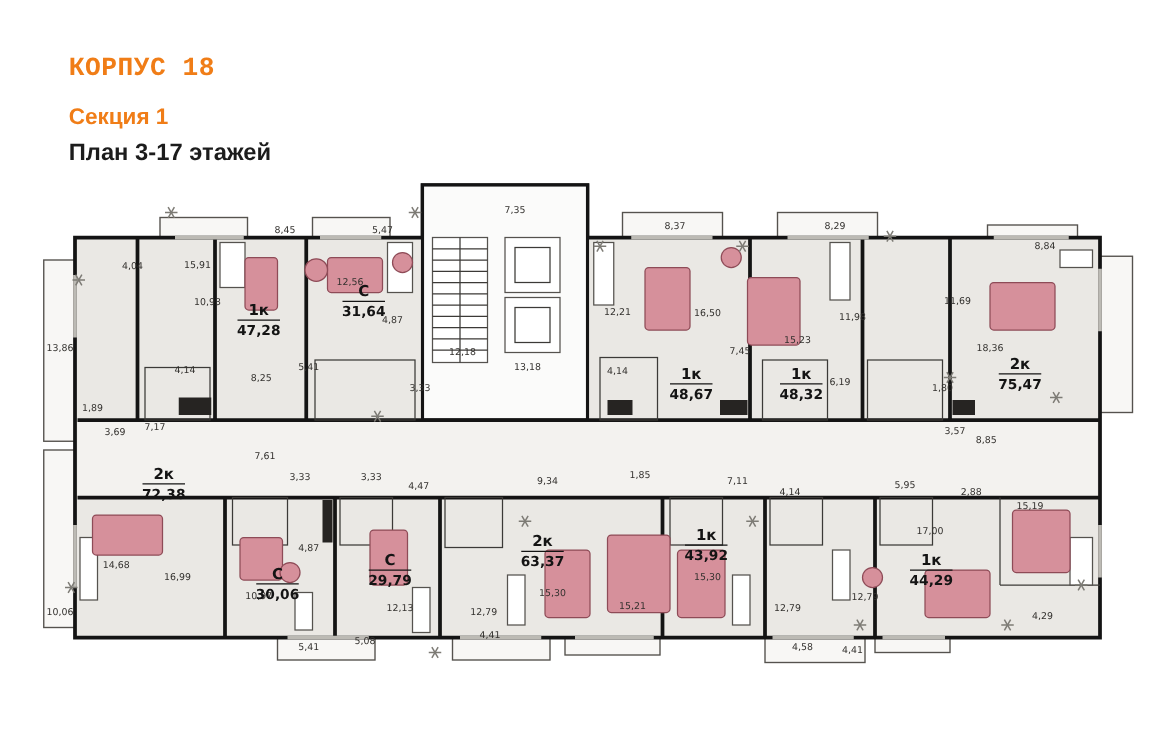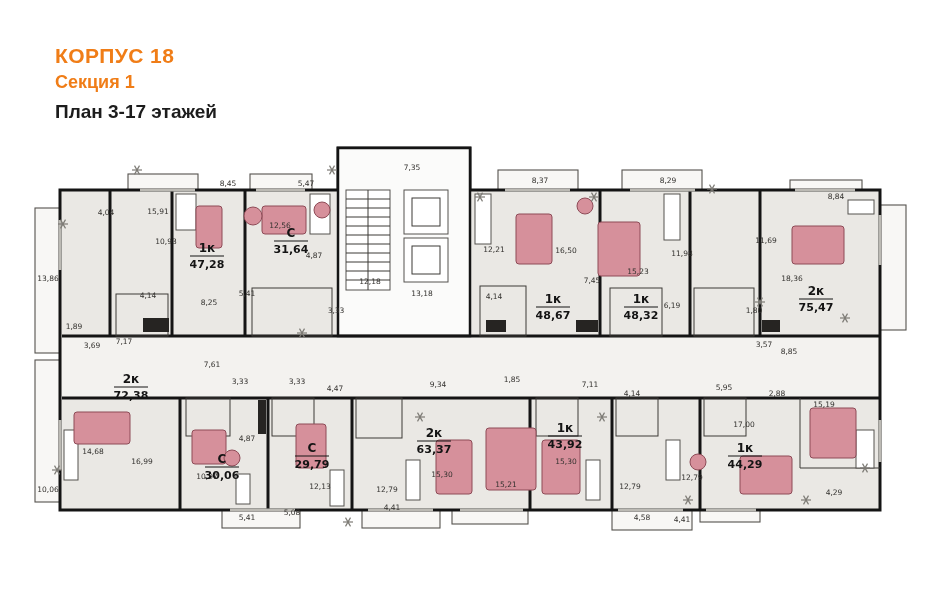--- a/index.html
+++ b/index.html
@@ -1,20 +1,20 @@
 <!DOCTYPE html>
 <html><head>
 <meta charset="utf-8">
 <style>
   html,body{margin:0;padding:0;background:#ffffff;width:941px;height:600px;overflow:hidden;
     font-family:"Liberation Sans","DejaVu Sans",sans-serif;}
   .page{position:relative;width:941px;height:600px;background:#fff;}
   .header{position:absolute;left:55px;top:44px;z-index:5;}
-  .building-title{color:#f07d17;font-size:21px;font-weight:bold;letter-spacing:.4px;}
-  .section-title{color:#f07d17;font-size:18px;font-weight:bold;margin-top:4px;}
+  .building-title{color:#f07d17;font-size:21px;font-weight:bold;letter-spacing:.4px;font-family:Liberation Mono, monospace;}
+  .section-title{color:#f07d17;font-size:18px;font-weight:bold;margin-top:16px;}
   .floors-title{color:#1c1c1c;font-size:19px;font-weight:bold;margin-top:8px;}
   svg{position:absolute;left:0;top:0;font-family:"DejaVu Sans",sans-serif;}
   .floor{fill:#eae8e4;stroke:#141414;stroke-width:3;}
   .corridor{fill:#f3f2ef;}
   .core{fill:#fbfbfa;stroke:#141414;stroke-width:2.5;}
   .balcony{fill:#f8f7f5;stroke:#55524e;stroke-width:1.1;}
   .wall{stroke:#141414;stroke-width:3;fill:none;}
   .wall-thin{stroke:#3c3a37;stroke-width:1;fill:none;}
   .fixture{fill:#ffffff;stroke:#55524e;stroke-width:1;}
   .dark-block{fill:#262422;stroke:none;}

